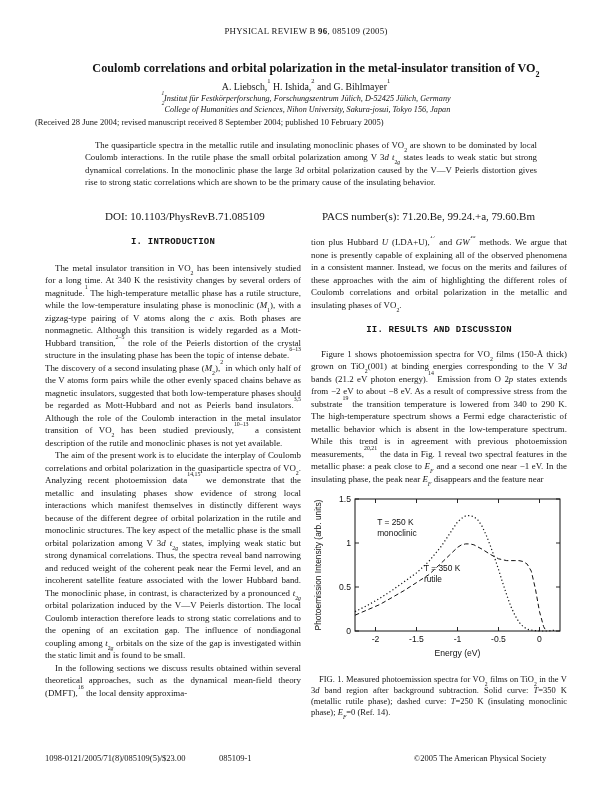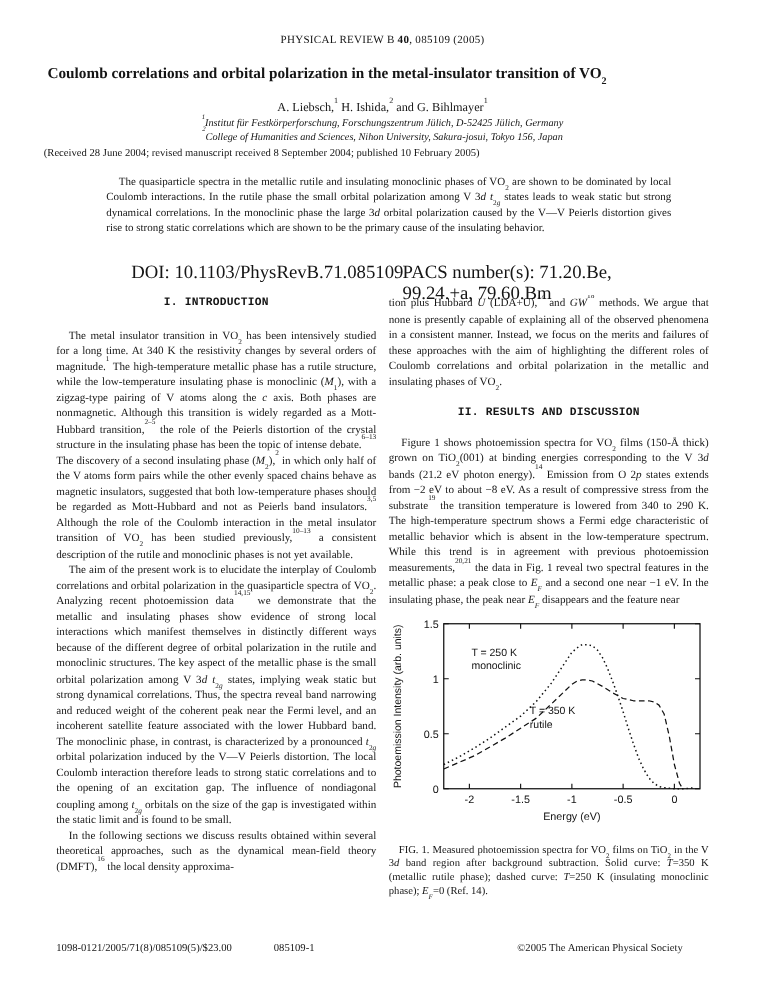--- a/index.html
+++ b/index.html
@@ -12,42 +12,42 @@
     margin:0 auto;
     overflow:hidden;
   }
   sup{font-size:0.66em;line-height:0;position:relative;top:-0.45em;}
   sub{font-size:0.66em;line-height:0;position:relative;top:0.25em;}
   .journal-header{
     position:absolute;top:26px;left:0;width:100%;
     text-align:center;font-size:8.8px;letter-spacing:0.25px;
   }
   .paper-title{
-    position:absolute;top:51px;left:38px;width:536px;margin:0;
-    font-size:12.2px;font-weight:bold;line-height:14px;
+    position:absolute;top:51px;left:38px;width:536px;margin:10px;
+    text-align:center;font-size:12.2px;font-weight:bold;line-height:14px;
   }
   .authors{
     position:absolute;top:81px;left:0;width:100%;
     text-align:center;font-size:9.8px;
   }
   .affils{
     position:absolute;top:94px;left:0;width:100%;
     text-align:center;font-style:italic;font-size:8.2px;line-height:10.6px;
   }
   .received{
     position:absolute;top:117px;left:0;width:100%;
     font-size:8.5px;margin-left:35px;
   }
   .abstract{
     position:absolute;top:139px;left:85px;width:452px;
     font-size:8.8px;line-height:12.3px;text-align:justify;text-indent:10px;
   }
   .doi-row{
     position:absolute;top:210px;left:85px;width:452px;height:12px;
-    font-size:15px;
+    font-size:11px;
     text-decoration:underline;
   }
   .doi-row .doi{position:absolute;left:20px;}
   .doi-row .pacs{position:absolute;left:237px;}
   .columns{
     position:absolute;top:236px;left:45px;width:522px;height:514px;
     display:flex;gap:10px;overflow:hidden;
   }
   .col{width:256px;font-size:8.9px;line-height:12.5px;text-align:justify;}
   .col p{margin:0;}
@@ -69,21 +69,21 @@
   }
   .footer span{flex:1;}
   .footer .f-center{text-align:left;}
   .footer .f-right{text-align:center;}
 </style>
 </head>
 <body>
 
 <div class="page">
 
-  <div class="journal-header">PHYSICAL REVIEW B <b>40</b>, 085109 (2005)</div>
+  <div class="journal-header">PHYSICAL REVIEW B <b>96</b>, 085109 (2005)</div>
 
   <h1 class="paper-title">Coulomb correlations and orbital polarization in the metal-insulator transition of VO<sub>2</sub></h1>
 
   <div class="authors">A. Liebsch,<sup>1</sup> H. Ishida,<sup>2</sup> and G. Bihlmayer<sup>1</sup></div>
 
   <div class="affils">
     <div><sup>1</sup>Institut für Festkörperforschung, Forschungszentrum Jülich, D-52425 Jülich, Germany</div>
     <div><sup>2</sup>College of Humanities and Sciences, Nihon University, Sakura-josui, Tokyo 156, Japan</div>
   </div>
 

